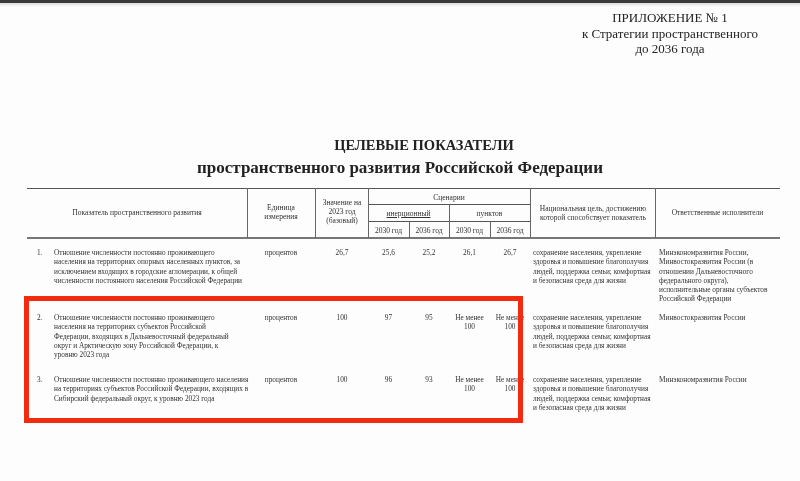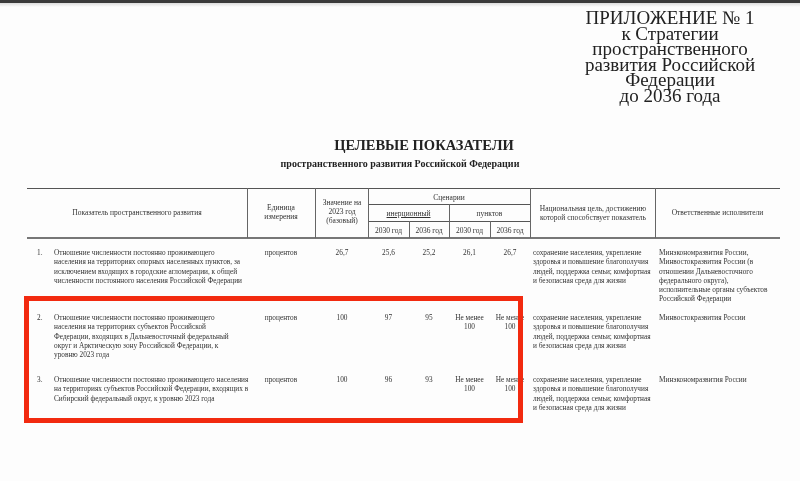--- a/index.html
+++ b/index.html
@@ -2,42 +2,41 @@
 <html><head>
 <meta charset="utf-8">
 <style>
   html, body { margin:0; padding:0; }
   body { width:800px; height:481px; background:#fdfdfd; position:relative; overflow:hidden;
          font-family:"Liberation Serif","DejaVu Serif",serif; color:#2a2a2a; }
   .topbar { position:absolute; left:0; top:0; width:800px; height:3px; background:#3a3a3a; }
   .topshadow { position:absolute; left:0; top:3px; width:800px; height:4px;
                background:linear-gradient(#dcdcdc,#fdfdfd); }
   .appendix { position:absolute; left:545px; top:10px; width:250px; text-align:center;
-              font-size:19px; line-height:15.5px; color:#222; }
+              font-size:13px; line-height:15.5px; color:#222; }
   .title { position:absolute; left:0; width:800px; text-align:center; font-weight:bold; color:#222; }
   .t1 { top:137px; font-size:14.5px;margin-left:24px; }
-  .t2 { top:158px; font-size:10px;text-align:center; }
+  .t2 { top:158px; font-size:17px;text-align:center; }
   .hline { position:absolute; height:1px; background:#555; }
   .vline { position:absolute; width:1px; background:#666; }
   .cell { position:absolute; font-size:7.5px; line-height:9px; color:#333; }
   .center { text-align:center; }
   .row-text { font-size:7.3px; line-height:9.3px; color:#333; }
   .highlight { position:absolute; left:24px; top:296px; width:499px; height:127px;
                border:5px solid #f22a10; box-sizing:border-box; }
 </style>
 </head>
 <body>
 
 <div class="topbar"></div>
 <div class="topshadow"></div>
 
 <div class="appendix">
   <div>ПРИЛОЖЕНИЕ № 1</div>
   <div>к Стратегии пространственного</div>
-  <div>развития Российской Федерации</div>
   <div>до 2036 года</div>
 </div>
 
 <div class="title t1">ЦЕЛЕВЫЕ ПОКАЗАТЕЛИ</div>
 <div class="title t2">пространственного развития Российской Федерации</div>
 
 <div>
   <div class="hline" style="left:27px;top:188px;width:753px;"></div>
   <div class="hline" style="left:27px;top:237px;width:753px;height:2px;background:#777;"></div>
   <div class="hline" style="left:368px;top:204px;width:162px;"></div>

